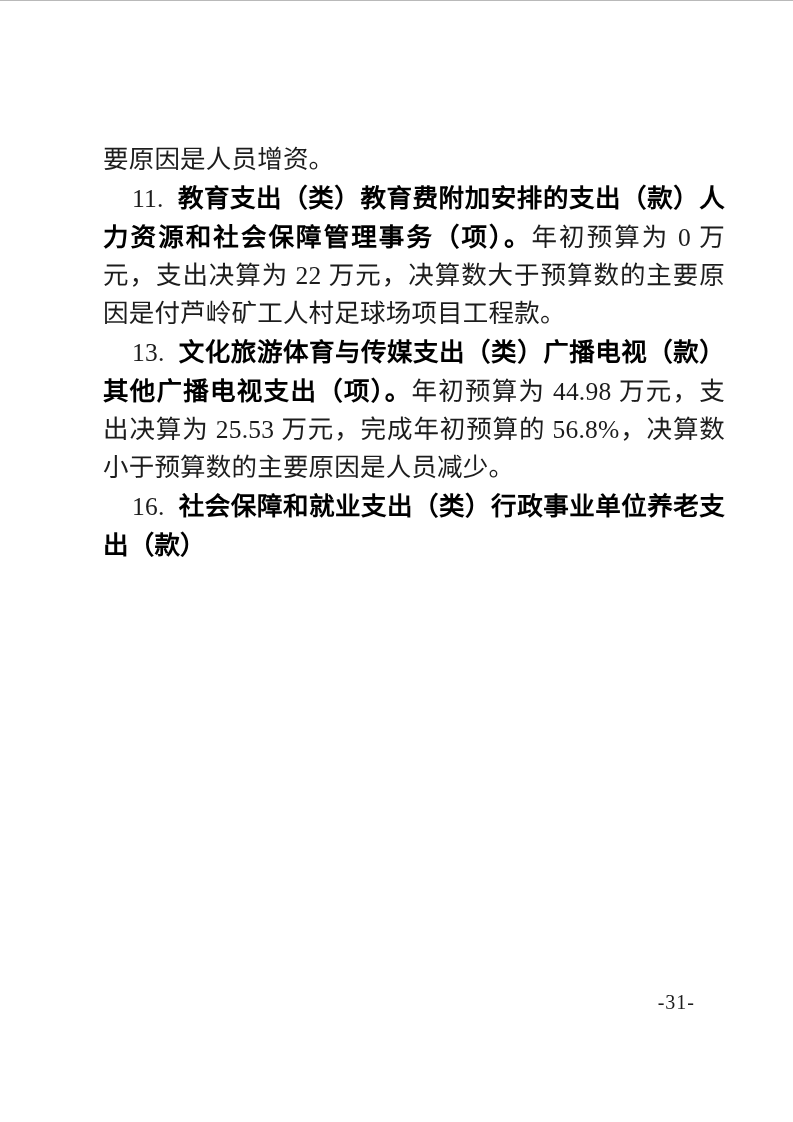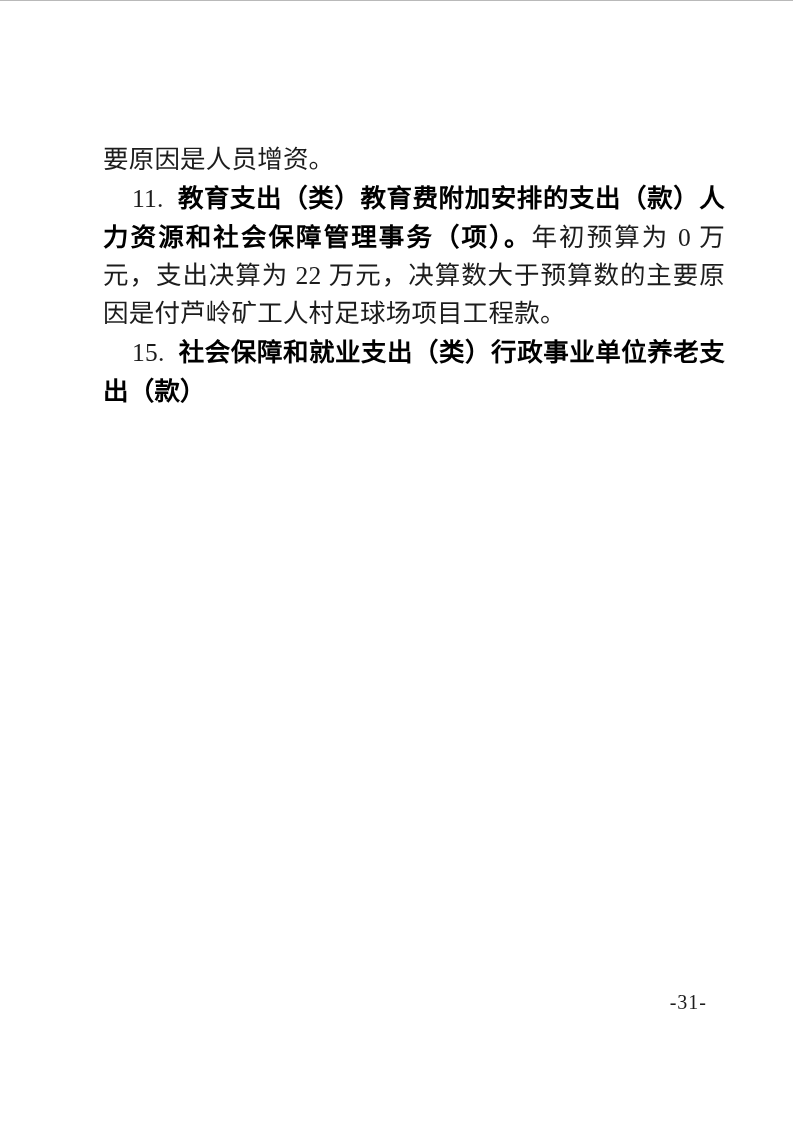--- a/index.html
+++ b/index.html
@@ -51,41 +51,42 @@
     font-weight: bold;
     color: #000000;
     font-family: "Liberation Sans", "DejaVu Sans", sans-serif;
   }
   .item-detail {
     font-weight: normal;
   }
   .page-number {
     position: absolute;
     top: 991px;
-    right: 86px;
+    right: 98px;
     font-size: 20px;
     letter-spacing: 1px;
     color: #1c1c1c;
     font-family: "Liberation Serif", "DejaVu Serif", serif;
   }
 </style>
 </head>
 <body>
 
 <div class="page">
   <div class="page-top-edge"></div>
 
   <div class="content">
 
     <p class="para"><span>要原因是人员增资。</span></p>
 
     <p class="para indent"><span class="item-num">11.</span><span class="item-title">教育支出（类）教育费附加安排的支出（款）人力资源和社会保障管理事务（项）。</span><span class="item-detail">年初预算为 0 万元，支出决算为 22 万元，决算数大于预算数的主要原因是付芦岭矿工人村足球场项目工程款。</span></p>
 
 
+    <p class="para indent"><span class="item-num">13.</span><span class="item-title">文化旅游体育与传媒支出（类）广播电视（款）其他广播电视支出（项）。</span><span class="item-detail">年初预算为 44.98 万元，支出决算为 25.53 万元，完成年初预算的 56.8%，决算数小于预算数的主要原因是人员减少。</span></p>
 
 
 
-    <p class="para indent"><span class="item-num">15.</span><span class="item-title">社会保障和就业支出（类）行政事业单位养老支出（款）</span><span class="item-detail"></span></p>
+    <p class="para indent"><span class="item-num">16.</span><span class="item-title">社会保障和就业支出（类）行政事业单位养老支出（款）</span><span class="item-detail"></span></p>
 
   </div>
 
   <div class="page-number">-31-</div>
 </div>
 
 </body></html>

